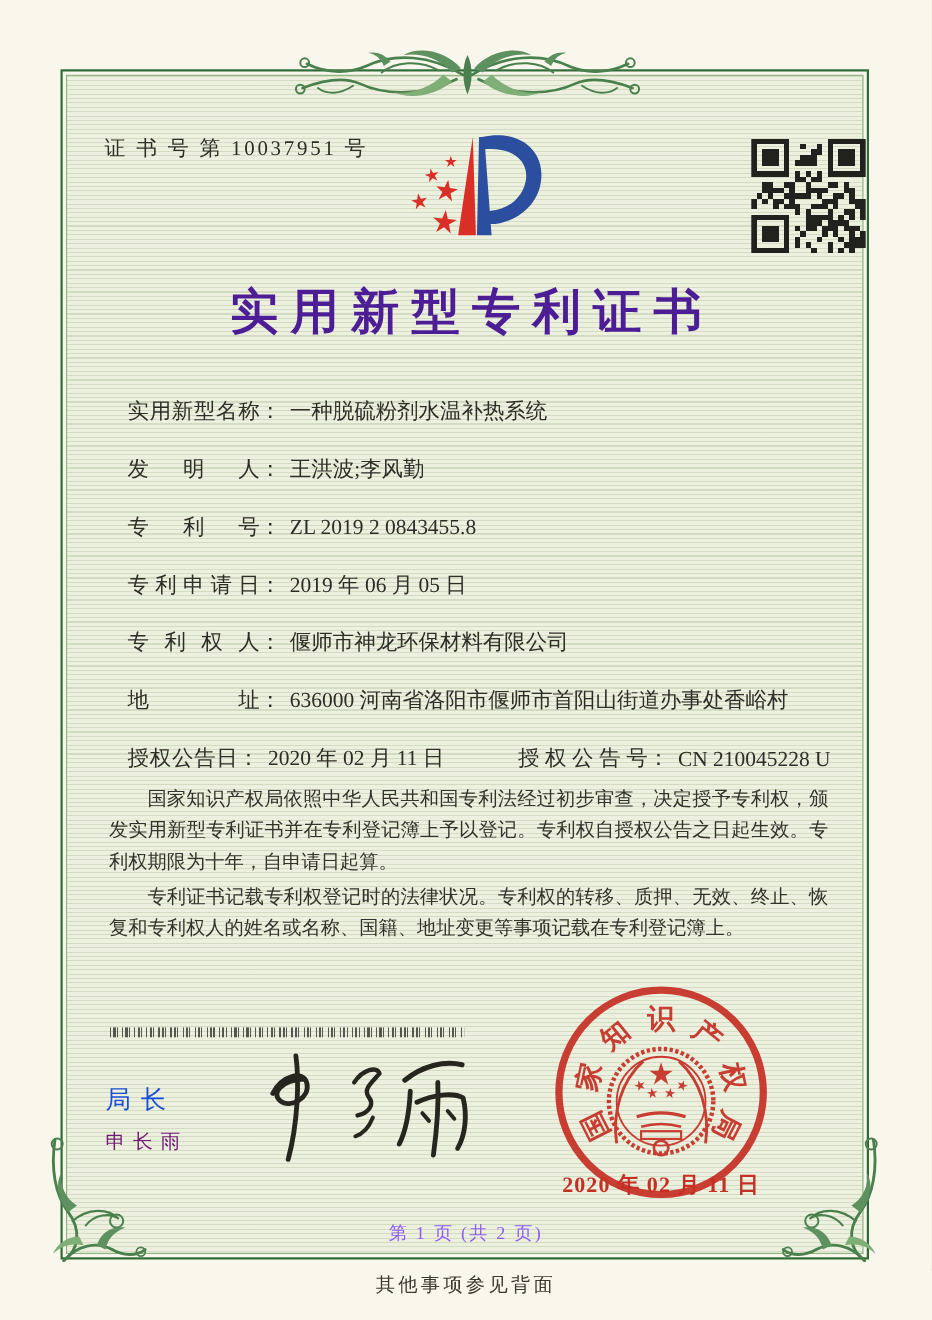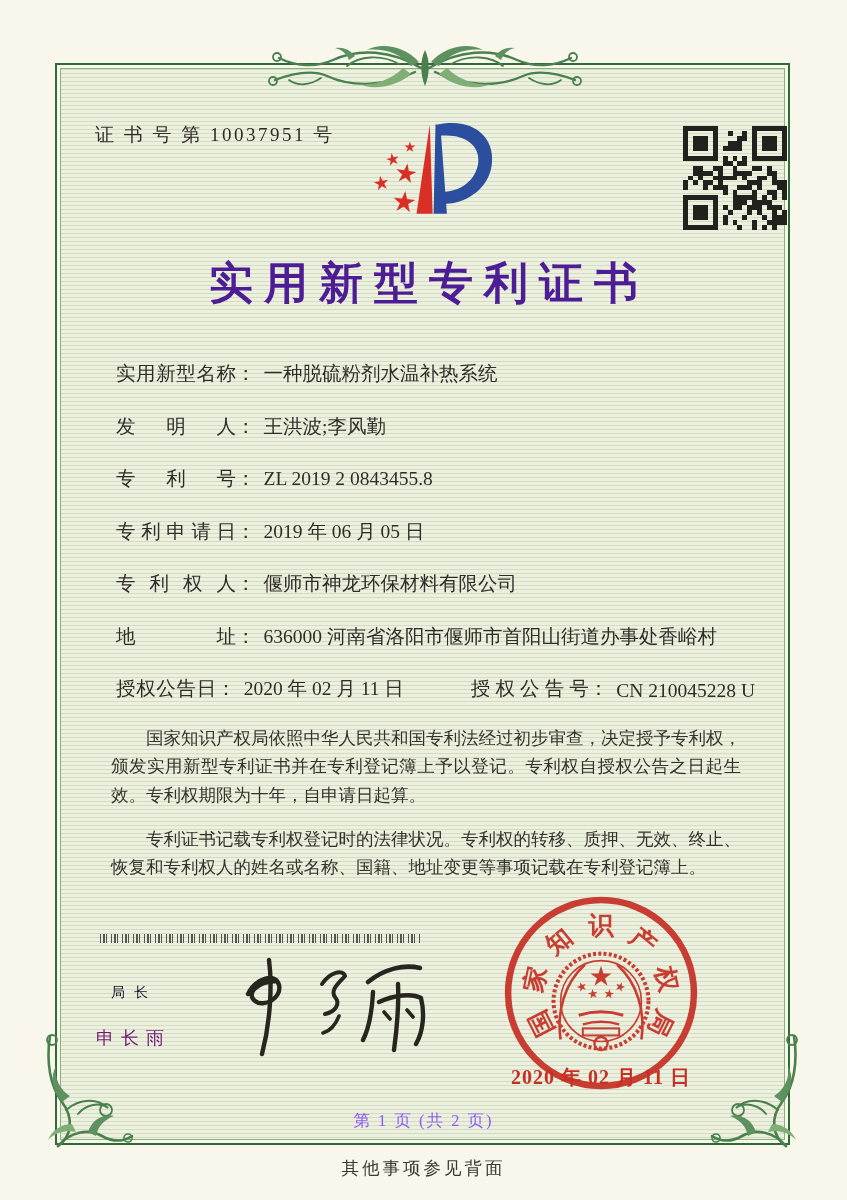--- a/index.html
+++ b/index.html
@@ -39,30 +39,30 @@
   .row{display:flex;align-items:baseline;height:32px;margin-bottom:20.5px;white-space:nowrap;}
   .lbl{display:inline-block;width:120px;text-align:justify;text-align-last:justify;margin-left:21px;}
   .colon{margin-right:8px;}
   .gazette{margin-left:46px;display:flex;align-items:flex-end;}
   .gazette .lbl{width:118px;}
   
   .body-text{
     position:absolute;left:95px;top:708px;width:662px;
     font-size:17.5px;line-height:1.62;color:#33312b;text-align:justify;
   }
-  .body-text p{margin:16px;text-indent:2em;}
+  .body-text p{margin:4px;text-indent:2em;}
   
   .barcode{
     position:absolute;left:100px;top:934px;width:322px;height:9px;opacity:.85;
     background:repeating-linear-gradient(90deg,
       #3c3c38 0 1px,transparent 1px 3px,#3c3c38 3px 5px,transparent 5px 6px,
       #3c3c38 6px 7px,transparent 7px 11px);
   }
-  .director-title{position:absolute;left:111px;top:984px;font-size:14px;letter-spacing:9px;
-    font-family:"Liberation Sans","DejaVu Sans",sans-serif;color:#0f172a;}
+  .director-title{position:absolute;left:96px;top:984px;font-size:23px;letter-spacing:9px;
+    font-family:"Liberation Sans","DejaVu Sans",sans-serif;color:#1d4ed8;}
   .director-name{position:absolute;left:96px;top:1026px;font-size:18px;letter-spacing:7px;
     font-family:Liberation Mono, monospace;color:#701a75;}
   .signature{position:absolute;left:222px;top:940px;width:235px;height:128px;}
   .seal{position:absolute;left:500px;top:892px;width:202px;height:202px;opacity:.92;}
   .seal-date{
     position:absolute;left:500px;top:1064px;width:202px;text-align:center;
     color:#c62f24;font-size:20px;font-weight:bold;letter-spacing:1px;
   }
   .page-indicator{position:absolute;left:0;top:1110px;width:847px;text-align:center;
     font-size:16.5px;letter-spacing:2px;color:#8b5cf6;}

